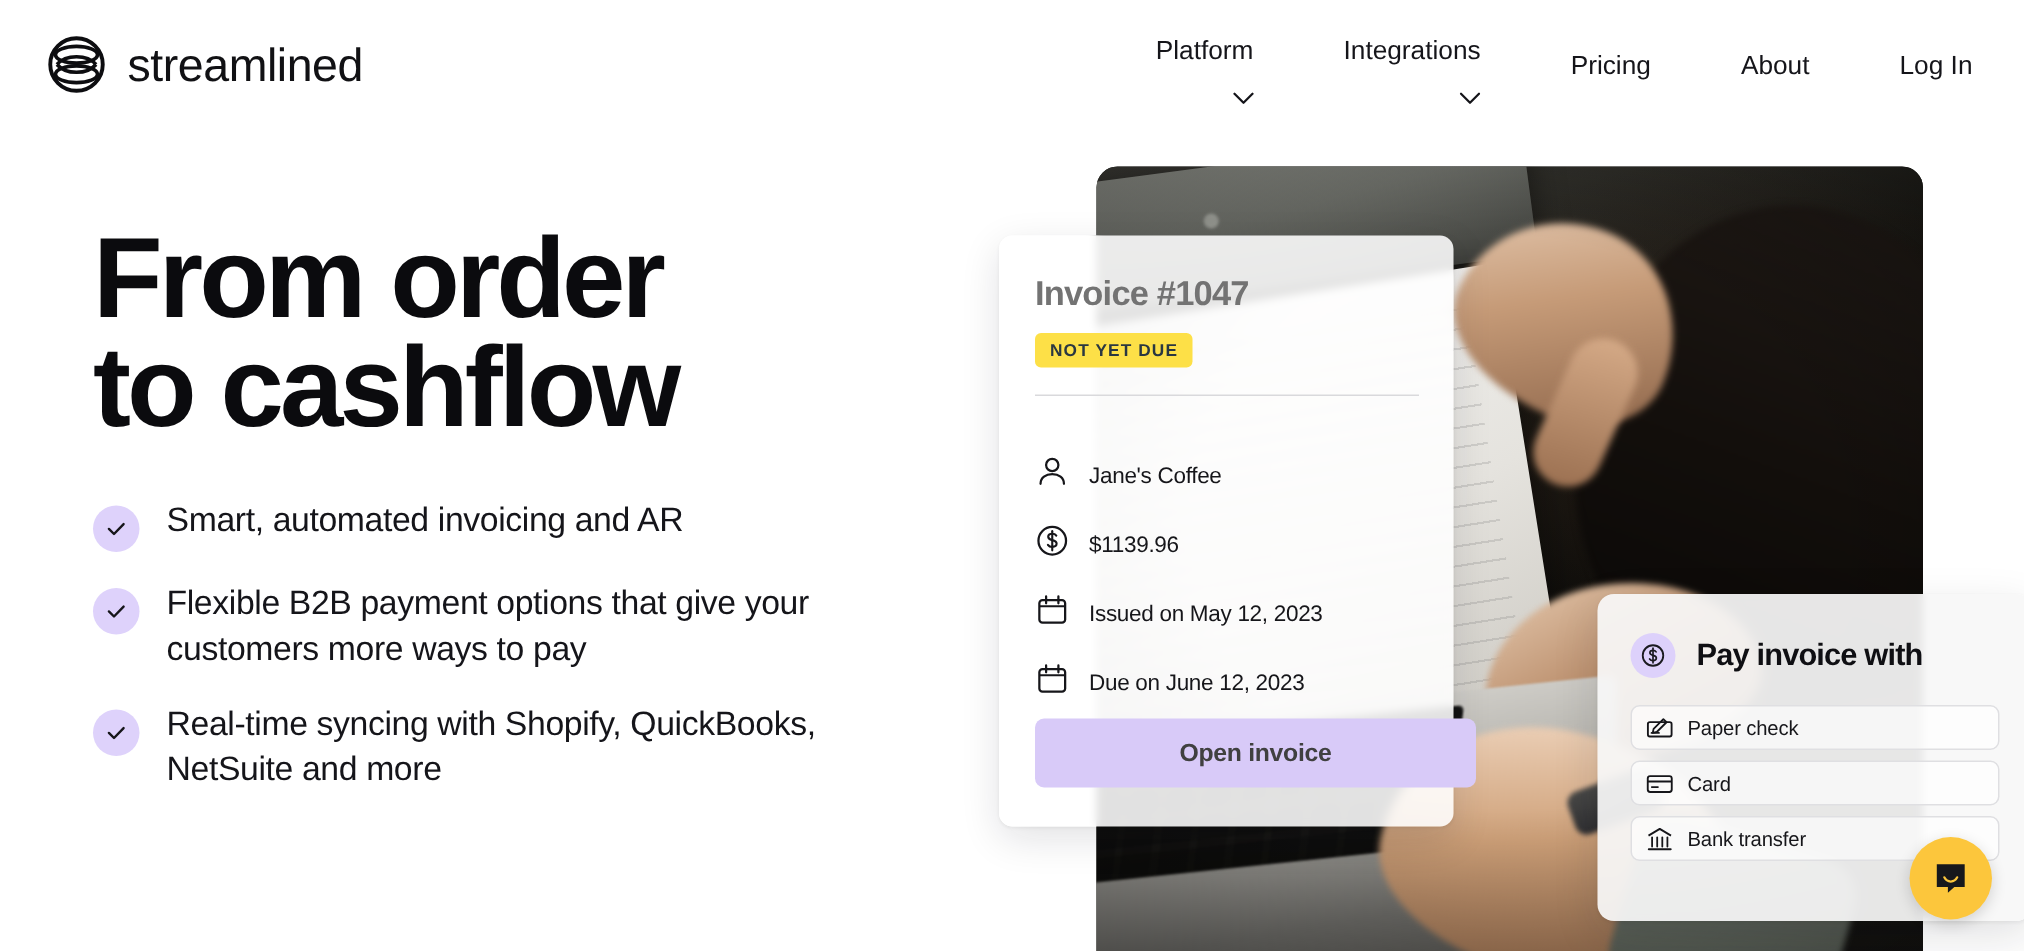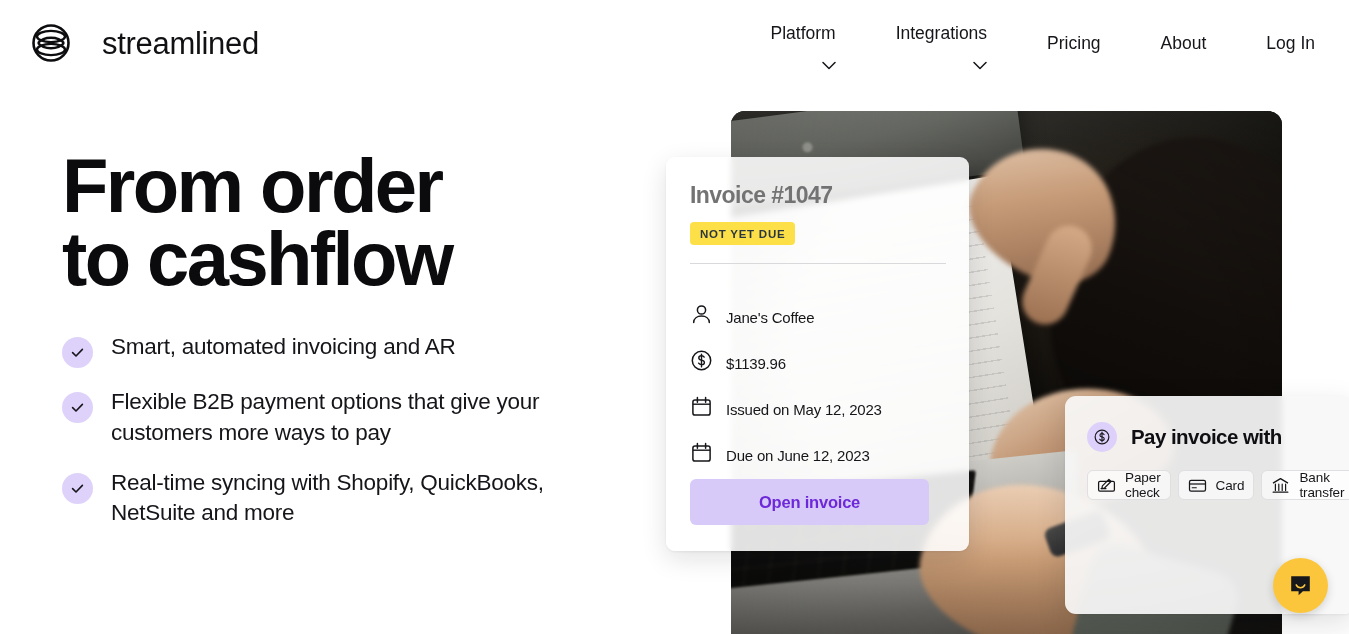--- a/index.html
+++ b/index.html
@@ -13,21 +13,21 @@
   .page { position: relative; width: 1349px; height: 634px; background:#fff; overflow:hidden; }
 
   
   .header {
     position: absolute; top: 0; left: 0;
     width: 1349px; height: 86px;
     display: flex; align-items: center;
     z-index: 40;
     background: transparent;
   }
-  .brand { display: flex; align-items: center; gap: 30px; margin-left: 30px; cursor: pointer; }
+  .brand { display: flex; align-items: center; gap: 13px; margin-left: 30px; cursor: pointer; }
   .brand-mark { width: 42px; height: 42px; display:block; flex:none; }
   .brand-name {
     font-size: 31px; font-weight: 400; color: #111114;
     letter-spacing: -0.3px; line-height: 1;
   }
   .nav { display: flex; align-items: center; margin-left: auto; margin-right: 34px; }
   .nav-item {
     display: flex; align-items: flex-end; gap: 8px;
     font-size: 17.5px; color: #15151a; font-weight: 400;
     padding: 8px 0; cursor: pointer; white-space: nowrap; flex-direction: column;
@@ -170,24 +170,24 @@
     background: #fde047; color: #2a3741;
     font-size: 11.5px; font-weight: 700; letter-spacing: 0.75px;
     padding: 6px 10px 5px 10px; border-radius: 4px;
   }
   .inv-divider { height:1px; background:#d9d9dc; margin: 18px 0 0 0; width: 256px; }
   .inv-rows { margin-top: 16px; }
   .inv-row { display:flex; align-items:flex-end; gap: 13px; height: 46px; }
   .inv-ico { width: 23px; height: 23px; flex:none; display:block; }
   .inv-row-text { font-size: 15px; color: #16161a; letter-spacing:-0.2px; }
   .open-btn {
-    margin-top: 15px; width: 239px; height: 46px;
+    margin-top: 15px; width: 294px; height: 46px;
     background: #d8caf8; border: none; border-radius: 6px;
     font-family: "Liberation Sans", sans-serif;
-    font-size: 16.5px; font-weight: 700; color: #6d28d9;
+    font-size: 16.5px; font-weight: 700; color: #404040;
     letter-spacing: -0.2px; cursor: pointer;
     display:flex; align-items:center; justify-content:center;
   }
 
   
   .pay-panel {
     position: absolute; left: 1065px; top: 396px;
     width: 290px; height: 218px;
     background: rgba(247,247,248,0.93);
     backdrop-filter: blur(3px);
@@ -198,21 +198,21 @@
   }
   .pay-head { display:flex; align-items:center; gap: 14px; }
   .pay-badge {
     width: 30px; height: 30px; border-radius: 50%; background: #ddd1fb;
     display:flex; align-items:center; justify-content:center; flex:none;
   }
   .pay-badge svg { width: 18px; height:18px; display:block; }
   .pay-title {
     font-size: 20.5px; font-weight: 700; color: #0f0f13; letter-spacing: -0.55px;
   }
-  .pay-opts { margin-top: 18px; display:flex; flex-direction:row; gap: 7px; }
+  .pay-opts { margin-top: 18px; display:flex; flex-direction:column; gap: 7px; }
   .pay-opt {
     height: 30px; background: rgba(255,255,255,0.62);
     border: 1px solid #dfdfe2; border-radius: 6px;
     display:flex; align-items:center; gap: 9px; padding: 0 9px;
     cursor: pointer;
   }
   .pay-opt-ico { width: 19px; height: 19px; flex:none; display:block; }
   .pay-opt-label { font-size: 13.5px; color: #16161a; letter-spacing:-0.1px; }
 
   

